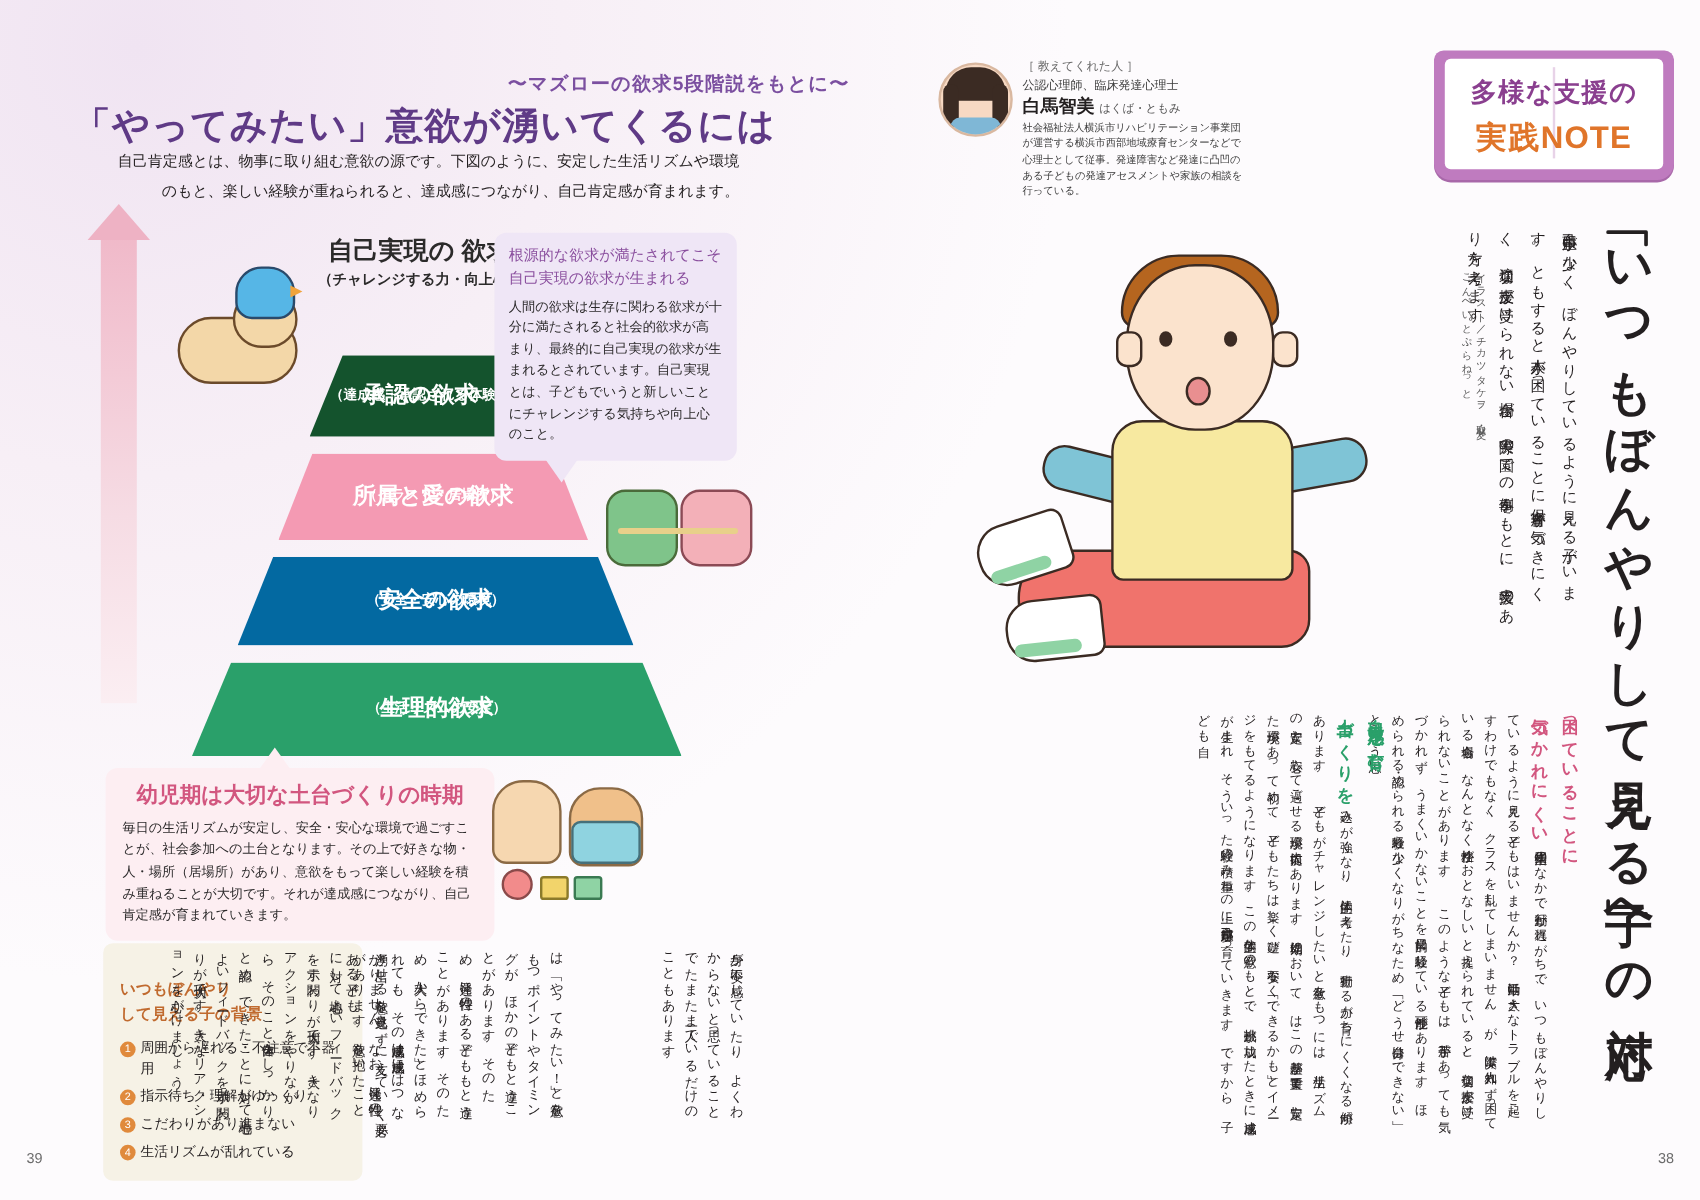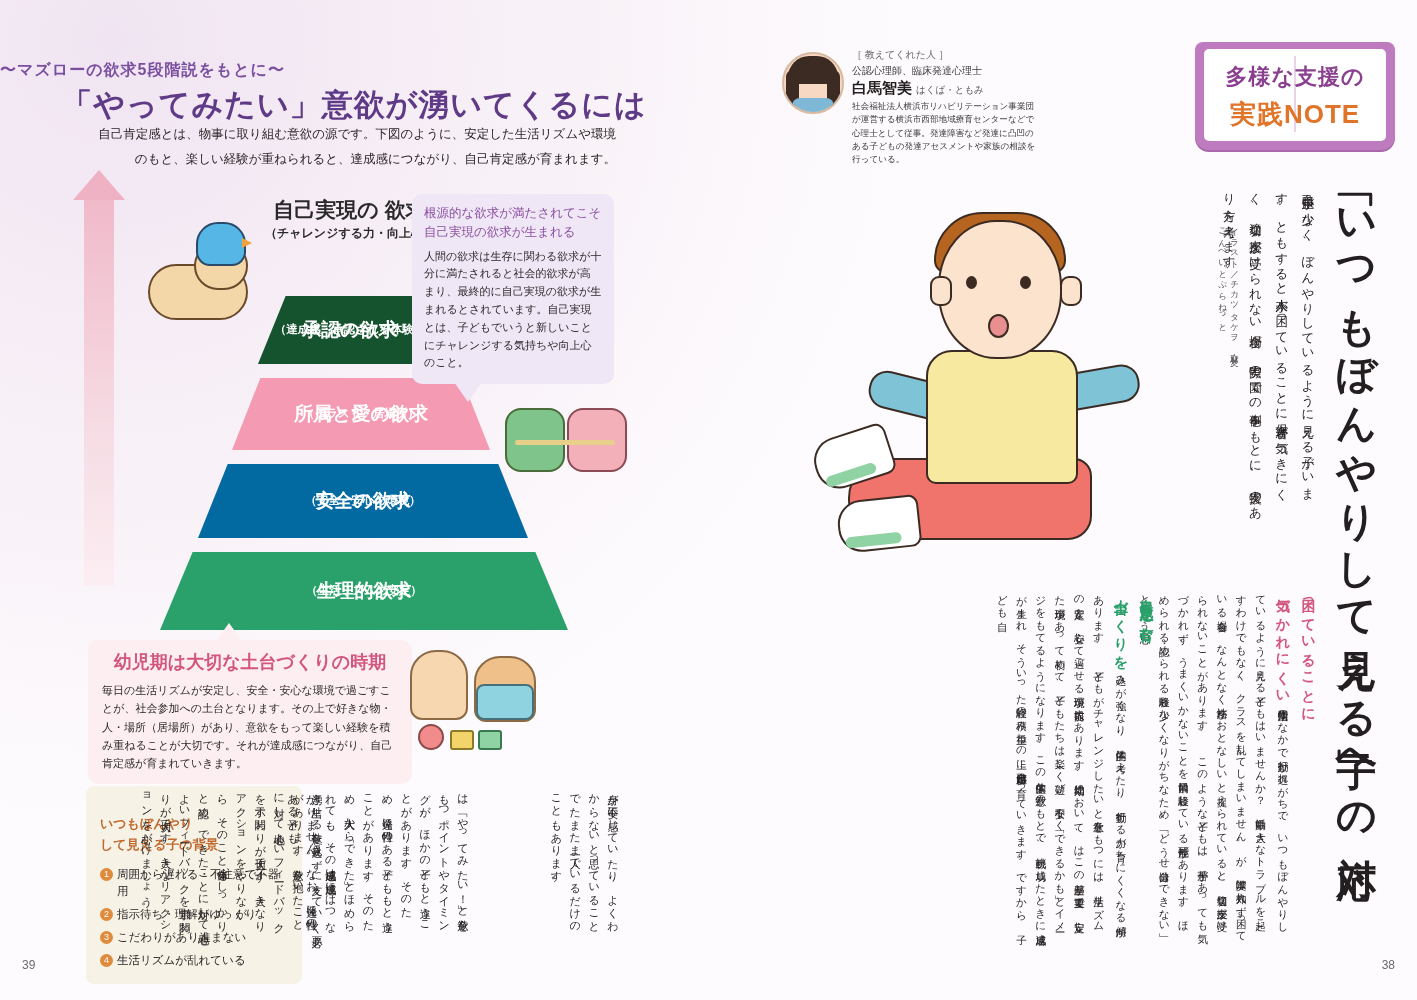--- a/index.html
+++ b/index.html
@@ -14,21 +14,21 @@
     position:relative;
   }
   .page{position:absolute;inset:0;}
   .vtext{writing-mode:vertical-rl;text-orientation:upright;}
   .vtextl{writing-mode:vertical-rl;}
   
   #left-page{position:absolute;left:0;top:0;width:708px;height:1000px;}
   #right-page{position:absolute;left:708px;top:0;width:709px;height:1000px;}
 
   .l-subtitle{
-    position:absolute;left:0;right:0;top:60px;text-align:left;
+    position:absolute;left:0;right:0;top:60px;text-align:right;
     font-size:16px;color:#7b4fa0;letter-spacing:1px;font-weight:bold;
   }
   .l-title{
     position:absolute;left:0;right:0;top:84px;text-align:center;
     font-size:31px;color:#5f3a86;font-weight:bold;letter-spacing:1px;
   }
   .l-lead{
     position:absolute;left:96px;width:520px;top:122px;
     font-size:12.5px;line-height:2.0;text-align:right;color:#231f20;
   }

